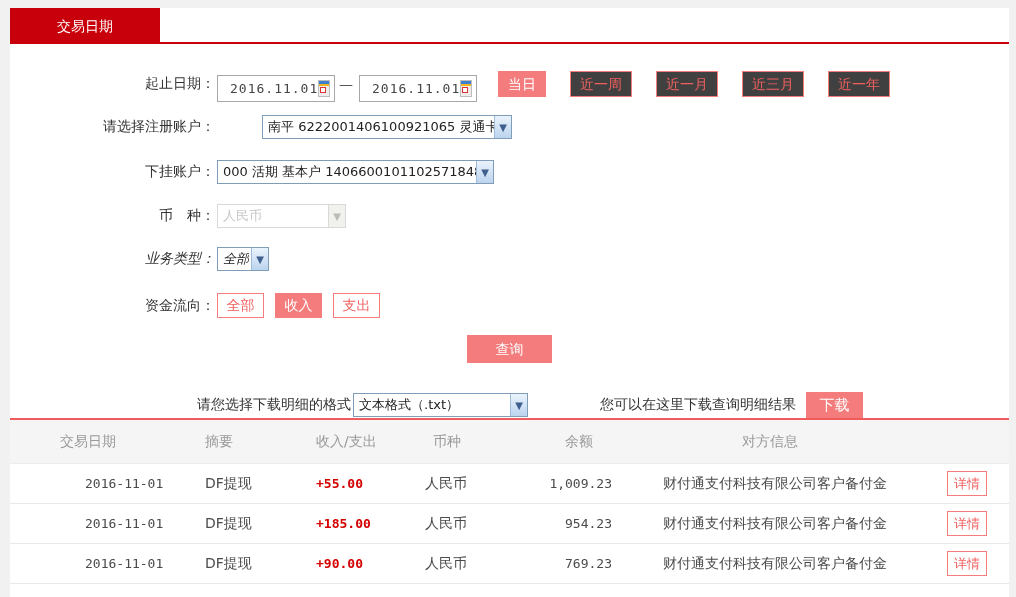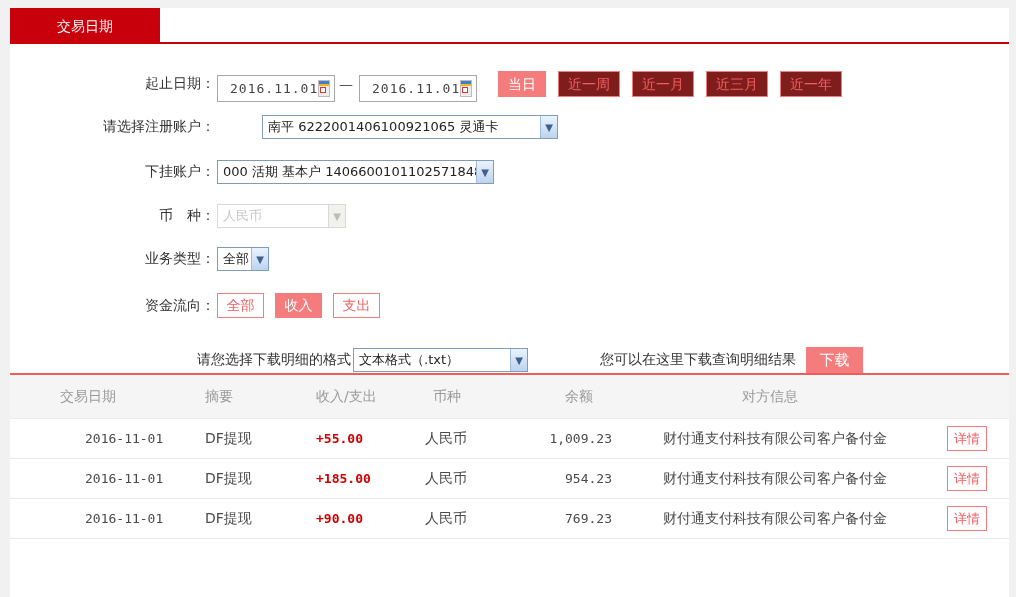--- a/index.html
+++ b/index.html
@@ -22,41 +22,41 @@
     width:150px; height:36px; background:#c7000b; color:#fff;
     font-size:14px; text-align:center; line-height:36px; cursor:pointer;
   }
   
   .form-row { display:flex; align-items:center; }
   .form-row .flabel { width:205px; text-align:right; font-size:14px; color:#333; flex:none; }
   .row-date   { margin-top:26px; height:28px; }
   .row-reg    { margin-top:17px; height:24px;gap:45px; }
   .row-sub    { margin-top:21px; height:24px; }
   .row-cur    { margin-top:20px; height:24px; }
-  .row-biz    { margin-top:19px; height:24px; }
+  .row-biz    { margin-top:19px; height:24px;font-style:italic; }
   .row-flow   { margin-top:22px; height:25px; }
   .row-query  { margin-top:17px; height:28px; }
   .row-dl     { margin-top:29px; height:26px; display:flex; align-items:center; }
 
   .date-input {
     width:118px; height:27px; margin-left:2px;
     border:1px solid #a8a8a8; background:#fff;
     display:flex; align-items:center; cursor:pointer;margin-top:8px;
   }
   .date-text { font-size:13px; letter-spacing:1px; padding-left:12px; font-family:"DejaVu Sans Mono", monospace; color:#444; }
   .cal-icon { margin-left:auto; margin-right:4px; width:19px; height:17px; display:block; position:relative; background:#ededed; border:1px solid #bdbdbd; }
   .cal-icon::before { content:""; position:absolute; left:0; top:0; right:0; height:5px;
     background:linear-gradient(to bottom, #3f7fd0 0 60%, #f4b41f 60% 100%); }
   .cal-icon::after { content:""; position:absolute; right:3px; bottom:3px; width:4px; height:4px;
     border:1px solid #d33; background:#fff; }
   .dash { font-size:14px; color:#555; margin:0 4px; }
 
   .qbtn {
-    height:26px; line-height:24px; padding:0 9px; margin-left:12px;
-    border:1px solid #f47c7c; color:#f15f5f; background:#7f1d1d;
+    height:26px; line-height:24px; padding:0 9px; margin-left:24px;
+    border:1px solid #f47c7c; color:#f15f5f; background:#404040;
     font-size:14px; cursor:pointer; display:inline-block;
   }
   .qbtn.first { margin-left:21px; }
   .qbtn.active { background:#f47c7c; color:#fff; }
 
   .xp-select {
     height:24px; margin-left:2px; border:1px solid #7f9db9; background:#fff;
     display:flex; align-items:center; cursor:pointer; font-size:13px; color:#222;
   }
   .sel-text { padding-left:5px; white-space:nowrap; overflow:hidden; }
@@ -132,21 +132,21 @@
     </div>
     <span class="qbtn first active">当日</span>
     <span class="qbtn">近一周</span>
     <span class="qbtn">近一月</span>
     <span class="qbtn">近三月</span>
     <span class="qbtn">近一年</span>
   </div>
 
   <div class="form-row row-reg">
     <span class="flabel">请选择注册账户：</span>
-    <div class="xp-select" style="width:296px">
+    <div class="xp-select" style="width:250px">
       <span class="sel-text">南平 6222001406100921065 灵通卡</span>
       <span class="sel-arrow">▼</span>
     </div>
   </div>
 
   <div class="form-row row-sub">
     <span class="flabel">下挂账户：</span>
     <div class="xp-select" style="width:277px">
       <span class="sel-text">000 活期 基本户 1406600101102571848</span>
       <span class="sel-arrow">▼</span>
@@ -169,20 +169,23 @@
     </div>
   </div>
 
   <div class="form-row row-flow">
     <span class="flabel">资金流向：</span>
     <span class="flowbtn first">全部</span>
     <span class="flowbtn active">收入</span>
     <span class="flowbtn">支出</span>
   </div>
 
+  <div class="form-row row-query">
+    <span class="query-btn">查询</span>
+  </div>
 
   <div class="row-dl">
     <span class="dl-label">请您选择下载明细的格式</span>
     <div class="xp-select dl-select">
       <span class="sel-text">文本格式（.txt）</span>
       <span class="sel-arrow">▼</span>
     </div>
     <span class="dl-hint">您可以在这里下载查询明细结果</span>
     <span class="dl-btn">下载</span>
   </div>

